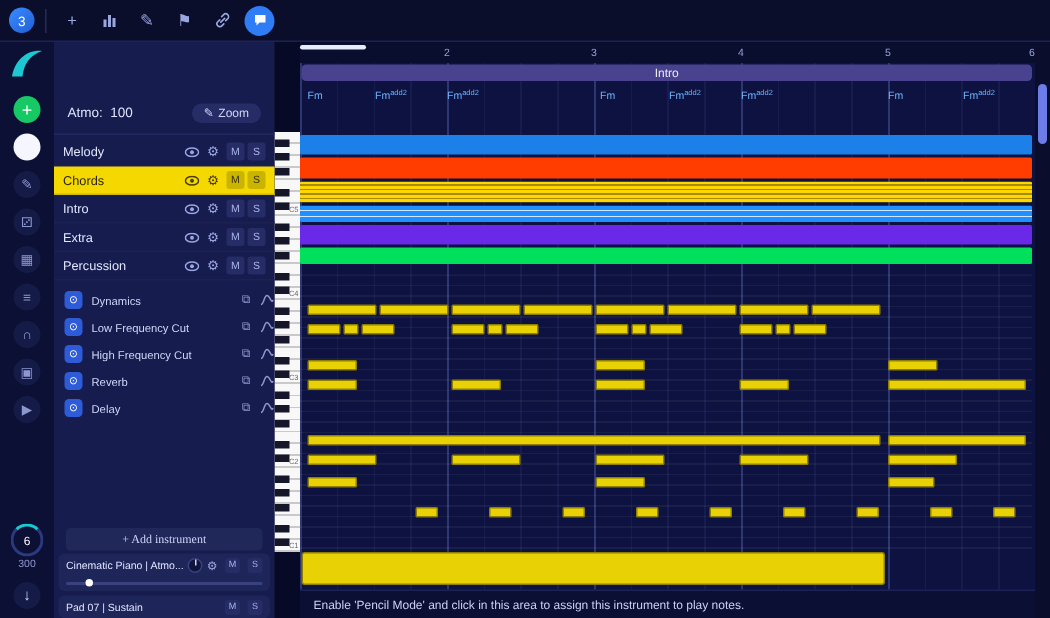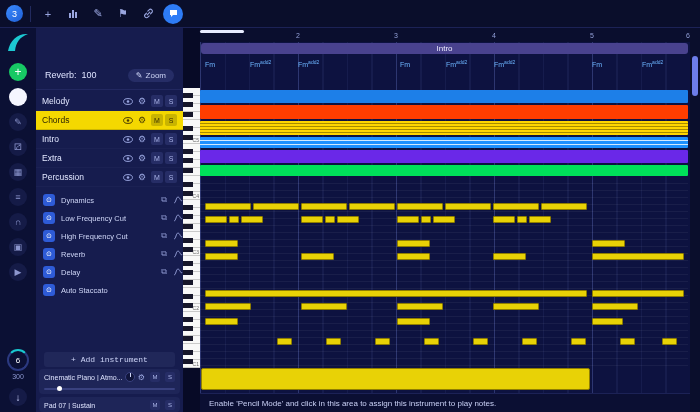--- a/index.html
+++ b/index.html
@@ -41,21 +41,21 @@
   .trow .tname{flex:1;overflow:hidden;white-space:nowrap}
   .ticon{width:14px;text-align:center;color:#9aa6e0;font-size:9px;display:flex;justify-content:center}
   .trow.sel .ticon{color:#4a3d00}
   .ms{width:12px;height:12px;border-radius:2px;background:#262d66;color:#aab4e8;font-size:7px;display:flex;align-items:center;justify-content:center;margin-left:2px;flex:0 0 auto}
   .trow.sel .ms{background:#c9b400;color:#3a3000}
   #autos{position:absolute;left:0;top:163px;width:156px}
   .arow{height:18px;display:flex;align-items:center;padding:0 7px;font-size:7.5px;color:#cfd6f7}
   .aicon{width:12px;height:12px;border-radius:3px;background:#2e5bd7;color:#fff;font-size:7px;display:flex;align-items:center;justify-content:center;margin-right:6px;flex:0 0 auto}
   .aname{flex:1;white-space:nowrap;overflow:hidden}
   .aic2{width:14px;color:#8d97cf;font-size:8px;display:flex;justify-content:center}
-  .add-instr{position:absolute;left:8px;top:324px;width:131px;height:15px;background:#202759;border:none;border-radius:3px;color:#cdd4f7;font-size:8px;font-family:Liberation Mono, monospace}
+  .add-instr{position:absolute;left:8px;top:324px;width:131px;height:15px;background:#202759;border:none;border-radius:3px;color:#cdd4f7;font-size:8px;font-family:Liberation Serif, serif}
   .card{position:absolute;left:3px;width:141px;background:#1e2558;border-radius:4px;padding:3px 5px;color:#dfe4ff}
   .card1{top:341px;height:25px}
   .card2{top:369px;height:15px}
   .card-row{display:flex;align-items:center;gap:3px}
   .card-name{flex:1;font-size:7px;white-space:nowrap;overflow:hidden}
   .knob{width:10px;height:10px;border-radius:50%;background:#10153c;border:1px solid #39417f;position:relative;flex:0 0 auto}
   .knob:after{content:"";position:absolute;left:4px;top:0;width:1px;height:4px;background:#cfd6f7}
   .card-gear{color:#9aa6e0;font-size:8px}
   .ms.small{width:10px;height:10px;font-size:6px}
   .card-slider{position:relative;height:2px;background:#39417f;margin-top:6px;border-radius:1px}
@@ -137,21 +137,21 @@
       <div class="rail-btn">▣</div>
       <div class="rail-btn">▶</div>
       <div class="rail-spacer"></div>
       <div class="gauge">6</div>
       <div class="gauge-total">300</div>
       <div class="dl-btn">↓</div>
     </div>
 
   <div class="panel">
     <div class="tempo-row">
-      <span>Reverb:</span>
+      <span>Atmo:</span>
       <span>100</span>
       <div class="edit-pill">
         <span>✎</span>
         <span>Zoom</span>
       </div>
     </div>
     <div id="tracks">
         <div class="trow">
           <span class="tname">Melody</span>
           <span class="ticon">
@@ -256,24 +256,20 @@
         </div>
         <div class="arow">
           <span class="aicon">⊙</span>
           <span class="aname">Delay</span>
           <span class="aic2">⧉</span>
           <span class="aic2">
             <svg width="10" height="8" viewBox="0 0 10 8">
               <path d="M1 7 C3 7 3 1 5 1 S8 7 9 4" stroke="#8d97cf" fill="none" stroke-width="1"></path>
             </svg>
           </span>
-        </div>
-        <div class="arow">
-          <span class="aicon">⊙</span>
-          <span class="aname">Auto Staccato</span>
         </div>
       </div>
     <button class="add-instr">+ Add instrument</button>
 
     <div class="card card1">
       <div class="card-row">
         <span class="card-name">Cinematic Piano | Atmo...</span>
         <div class="knob"></div>
         <span class="card-gear">⚙</span>
         <span class="ms small">M</span>

